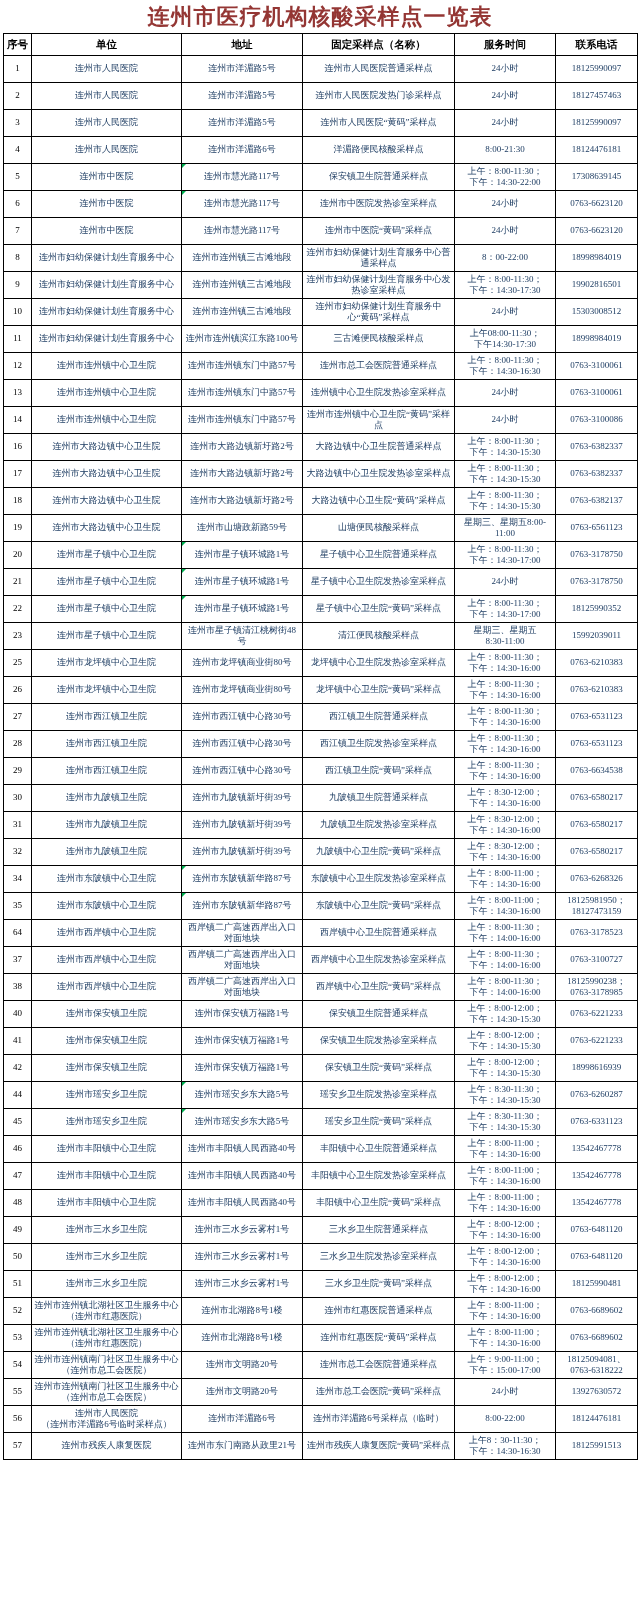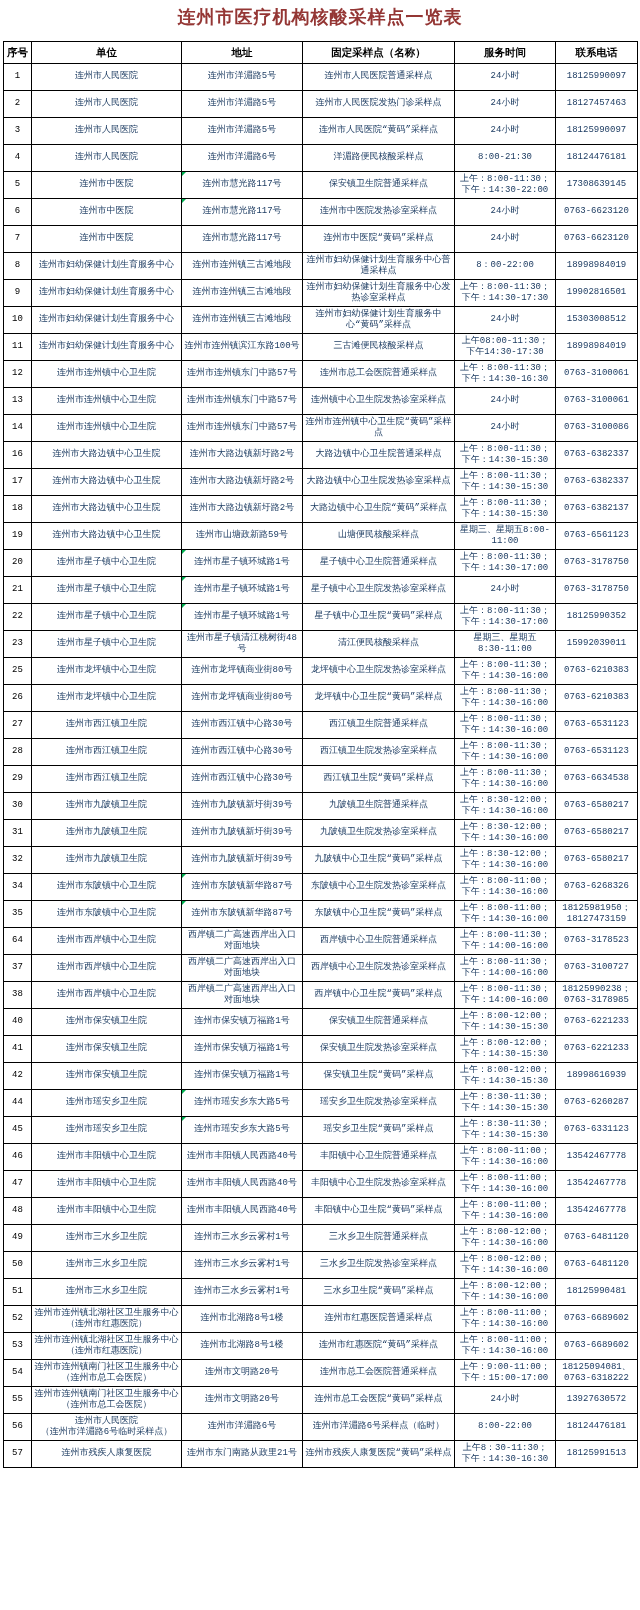--- a/index.html
+++ b/index.html
@@ -7,31 +7,30 @@
   body {
     width: 640px;
     font-family: "Liberation Serif", "DejaVu Serif", serif;
   }
   .page { width: 640px; min-height: 1610px; background: #fff; }
   .title {
     height: 33px;
     display: flex;
     align-items: center;
     justify-content: center;
-    font-size: 18px;
+    font-size: 22px;
     font-weight: bold;
     color: #943634;
     letter-spacing: 1px;
   }
   table {
     width: 634px;
-    margin: 8px 3px;
+    margin: 0 3px;
     border-collapse: collapse;
     table-layout: fixed;
-    font-family: Liberation Mono, monospace;
   }
   col.w-no     { width: 28px; }
   col.w-unit   { width: 150px; }
   col.w-addr   { width: 121px; }
   col.w-site   { width: 152px; }
   col.w-time   { width: 101px; }
   col.w-phone  { width: 82px; }
   th, td {
     border: 1px solid #000000;
     text-align: center;

